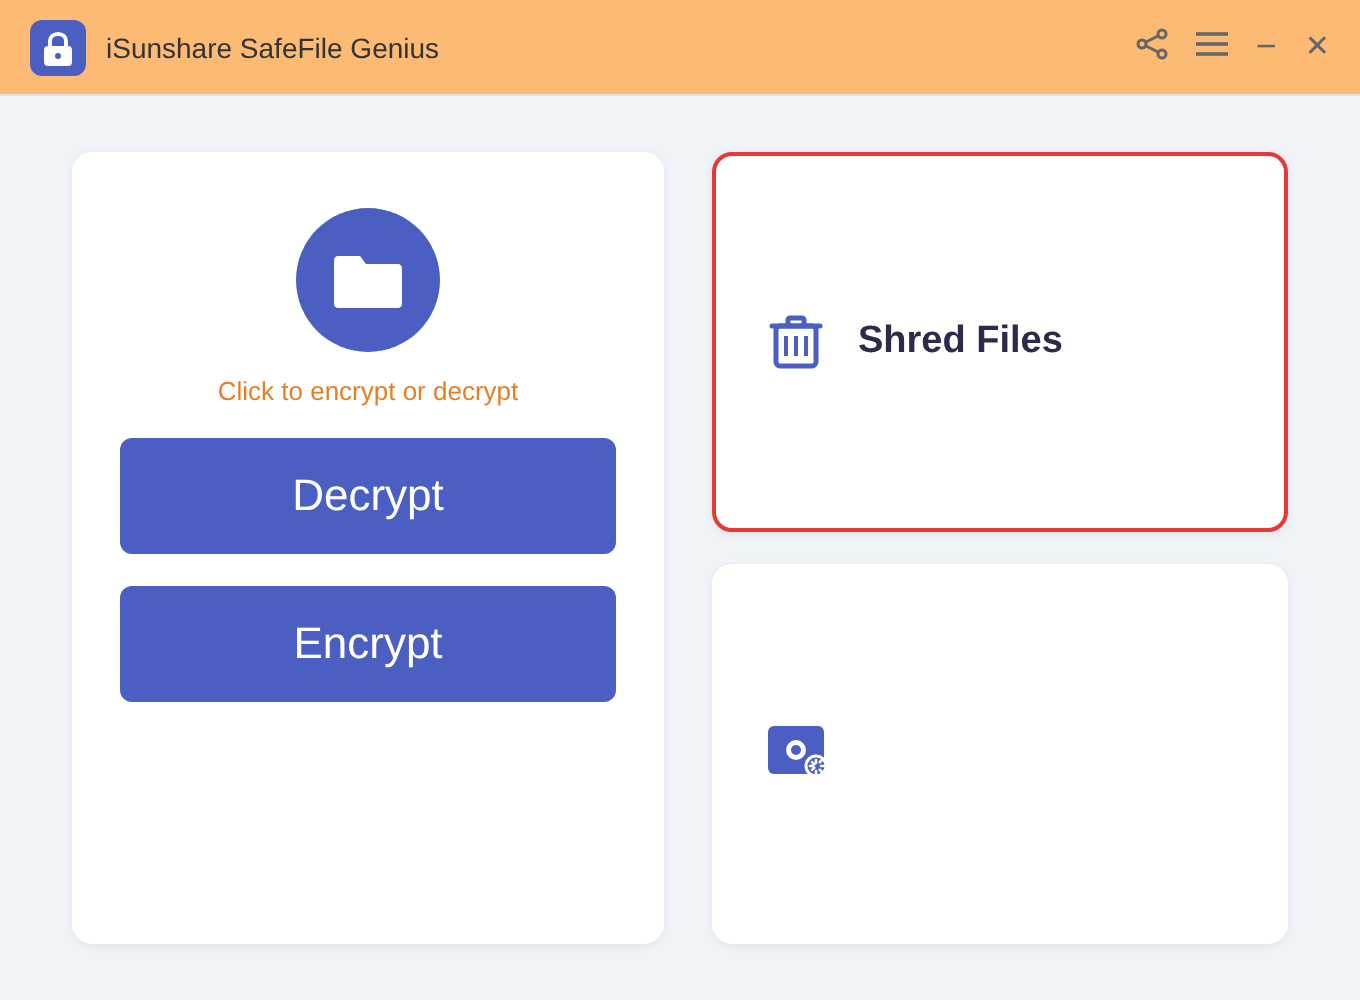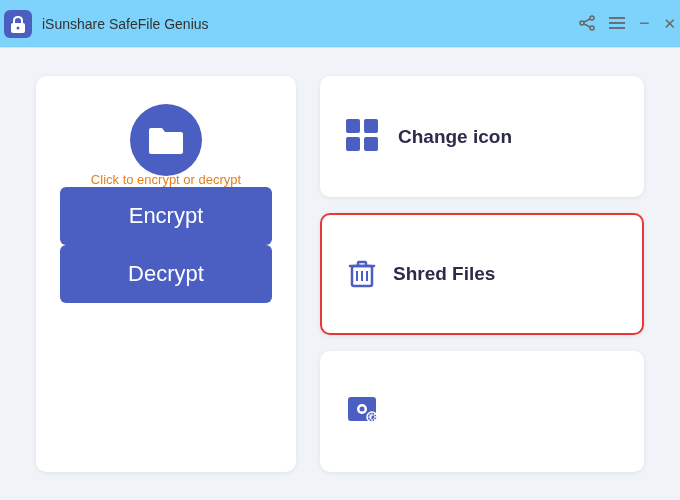--- a/index.html
+++ b/index.html
@@ -8,23 +8,23 @@
       height: 500px;
       font-family: 'Segoe UI', Arial, sans-serif;
       background: #f0f4f8;
       overflow: hidden;
     }
 
     
     .title-bar {
       display: flex;
       align-items: center;
-      background: #7dd3fc;
+      background: #fdba74;
       height: 48px;
-      padding: 0 4px;
+      padding: 0 15px;
       border-bottom: 1px solid #e0e0e0;
       user-select: none;
     }
     .title-bar-icon {
       width: 28px;
       height: 28px;
       background: #4a5fc1;
       border-radius: 6px;
       display: flex;
       align-items: center;
@@ -59,21 +59,22 @@
     }
 
     
     .left-panel {
       background: #ffffff;
       border-radius: 10px;
       padding: 28px 24px;
       display: flex;
       flex-direction: column;
       align-items: center;
-      width: 260px;
+      gap: 16px;
+      width: 296px;
       flex-shrink: 0;
       box-shadow: 0 1px 4px rgba(0,0,0,0.08);
     }
     .folder-icon-circle {
       width: 72px;
       height: 72px;
       background: #4a5fc1;
       border-radius: 50%;
       display: flex;
       align-items: center;
@@ -169,37 +170,26 @@
 <div class="main-content">
 
   <div class="left-panel">
     <div class="folder-icon-circle">
 
       <svg width="38" height="32" viewBox="0 0 38 32" fill="none">
         <path d="M2 6C2 4.895 2.895 4 4 4H15L18 8H34C35.105 8 36 8.895 36 10V28C36 29.105 35.105 30 34 30H4C2.895 30 2 29.105 2 28V6Z" fill="white"></path>
       </svg>
     </div>
     <span class="click-hint">Click to encrypt or decrypt</span>
+    <button class="action-btn">Decrypt</button>
     <button class="action-btn">Encrypt</button>
-    <button class="action-btn">Decrypt</button>
   </div>
 
   <div class="right-panel">
 
-    <div class="feature-card">
-      <div class="feature-icon">
-        <svg width="36" height="36" viewBox="0 0 36 36" fill="none">
-          <rect x="2" y="2" width="14" height="14" rx="2" fill="#4a5fc1"></rect>
-          <rect x="20" y="2" width="14" height="14" rx="2" fill="#4a5fc1"></rect>
-          <rect x="2" y="20" width="14" height="14" rx="2" fill="#4a5fc1"></rect>
-          <rect x="20" y="20" width="14" height="14" rx="2" fill="#4a5fc1"></rect>
-        </svg>
-      </div>
-      <span class="feature-label">Change icon</span>
-    </div>
 
     <div class="feature-card active">
       <div class="feature-icon">
         <svg width="36" height="36" viewBox="0 0 36 36" fill="none">
 
           <rect x="8" y="12" width="20" height="20" rx="2" stroke="#4a5fc1" stroke-width="2.5" fill="none"></rect>
           <line x1="6" y1="12" x2="30" y2="12" stroke="#4a5fc1" stroke-width="2.5" stroke-linecap="round"></line>
           <path d="M14 12V9C14 8.448 14.448 8 15 8H21C21.552 8 22 8.448 22 9V12" stroke="#4a5fc1" stroke-width="2.5" fill="none"></path>
           <line x1="13" y1="17" x2="13" y2="27" stroke="#4a5fc1" stroke-width="2"></line>
           <line x1="18" y1="17" x2="18" y2="27" stroke="#4a5fc1" stroke-width="2"></line>

